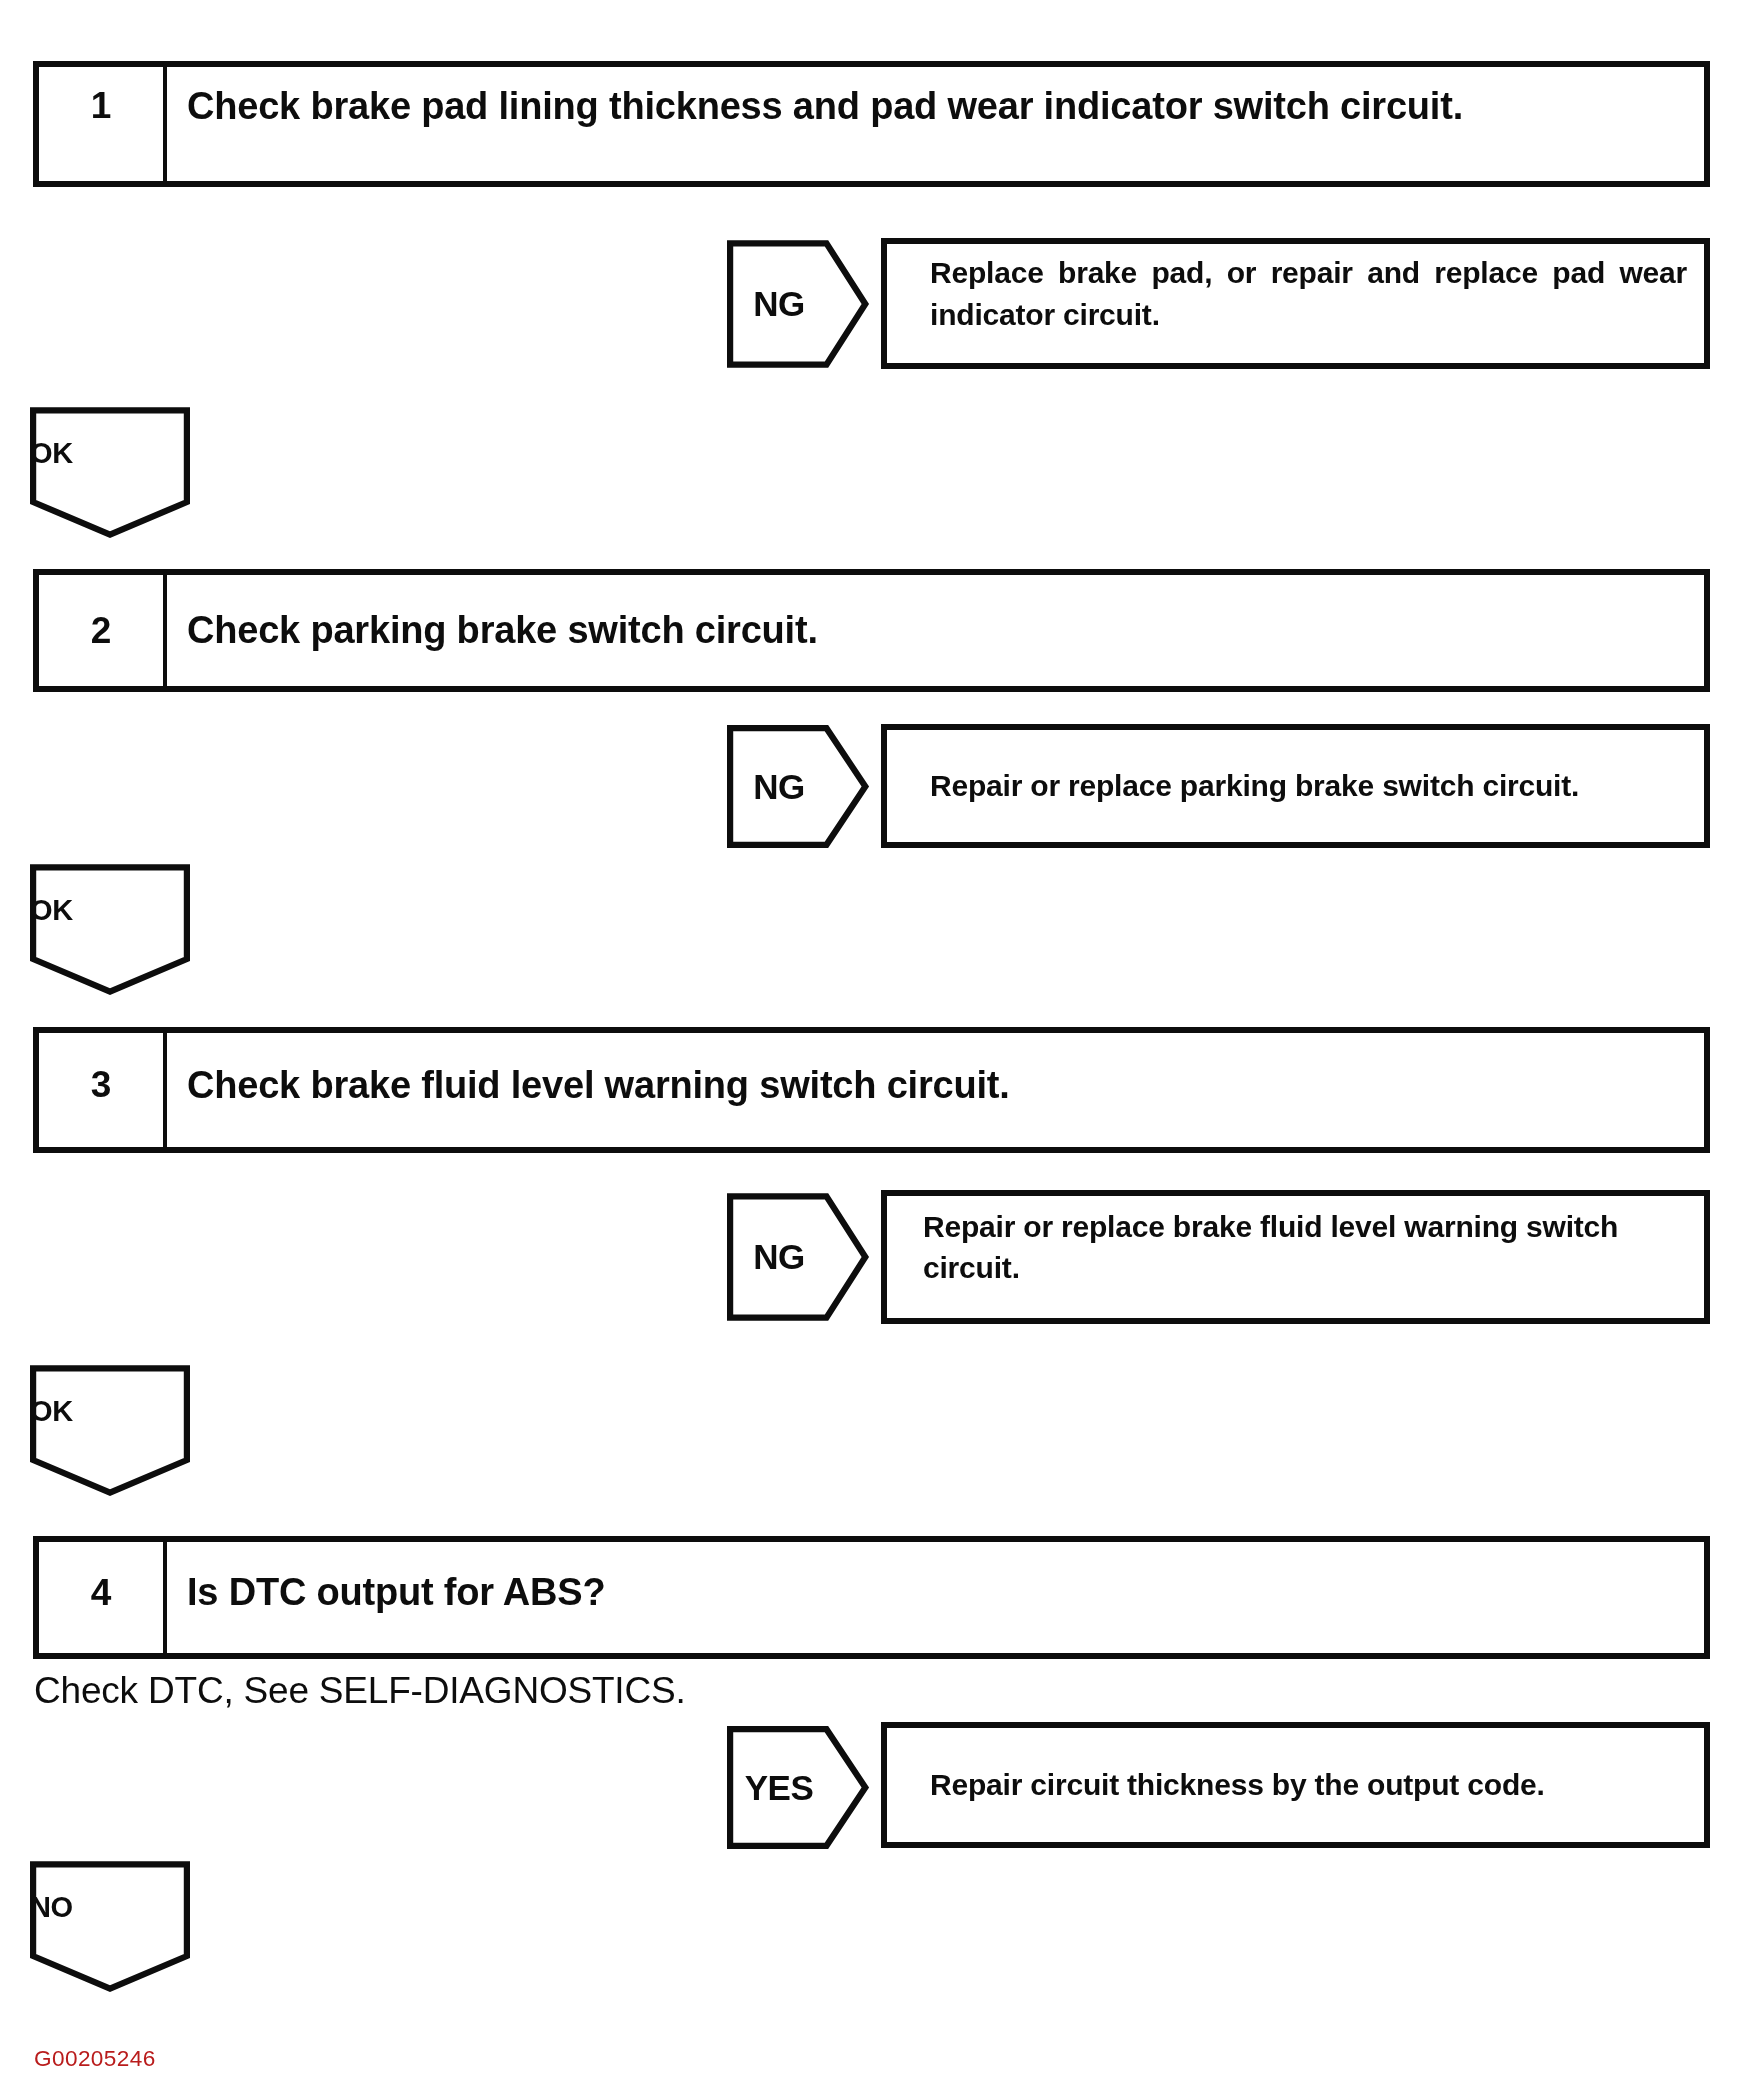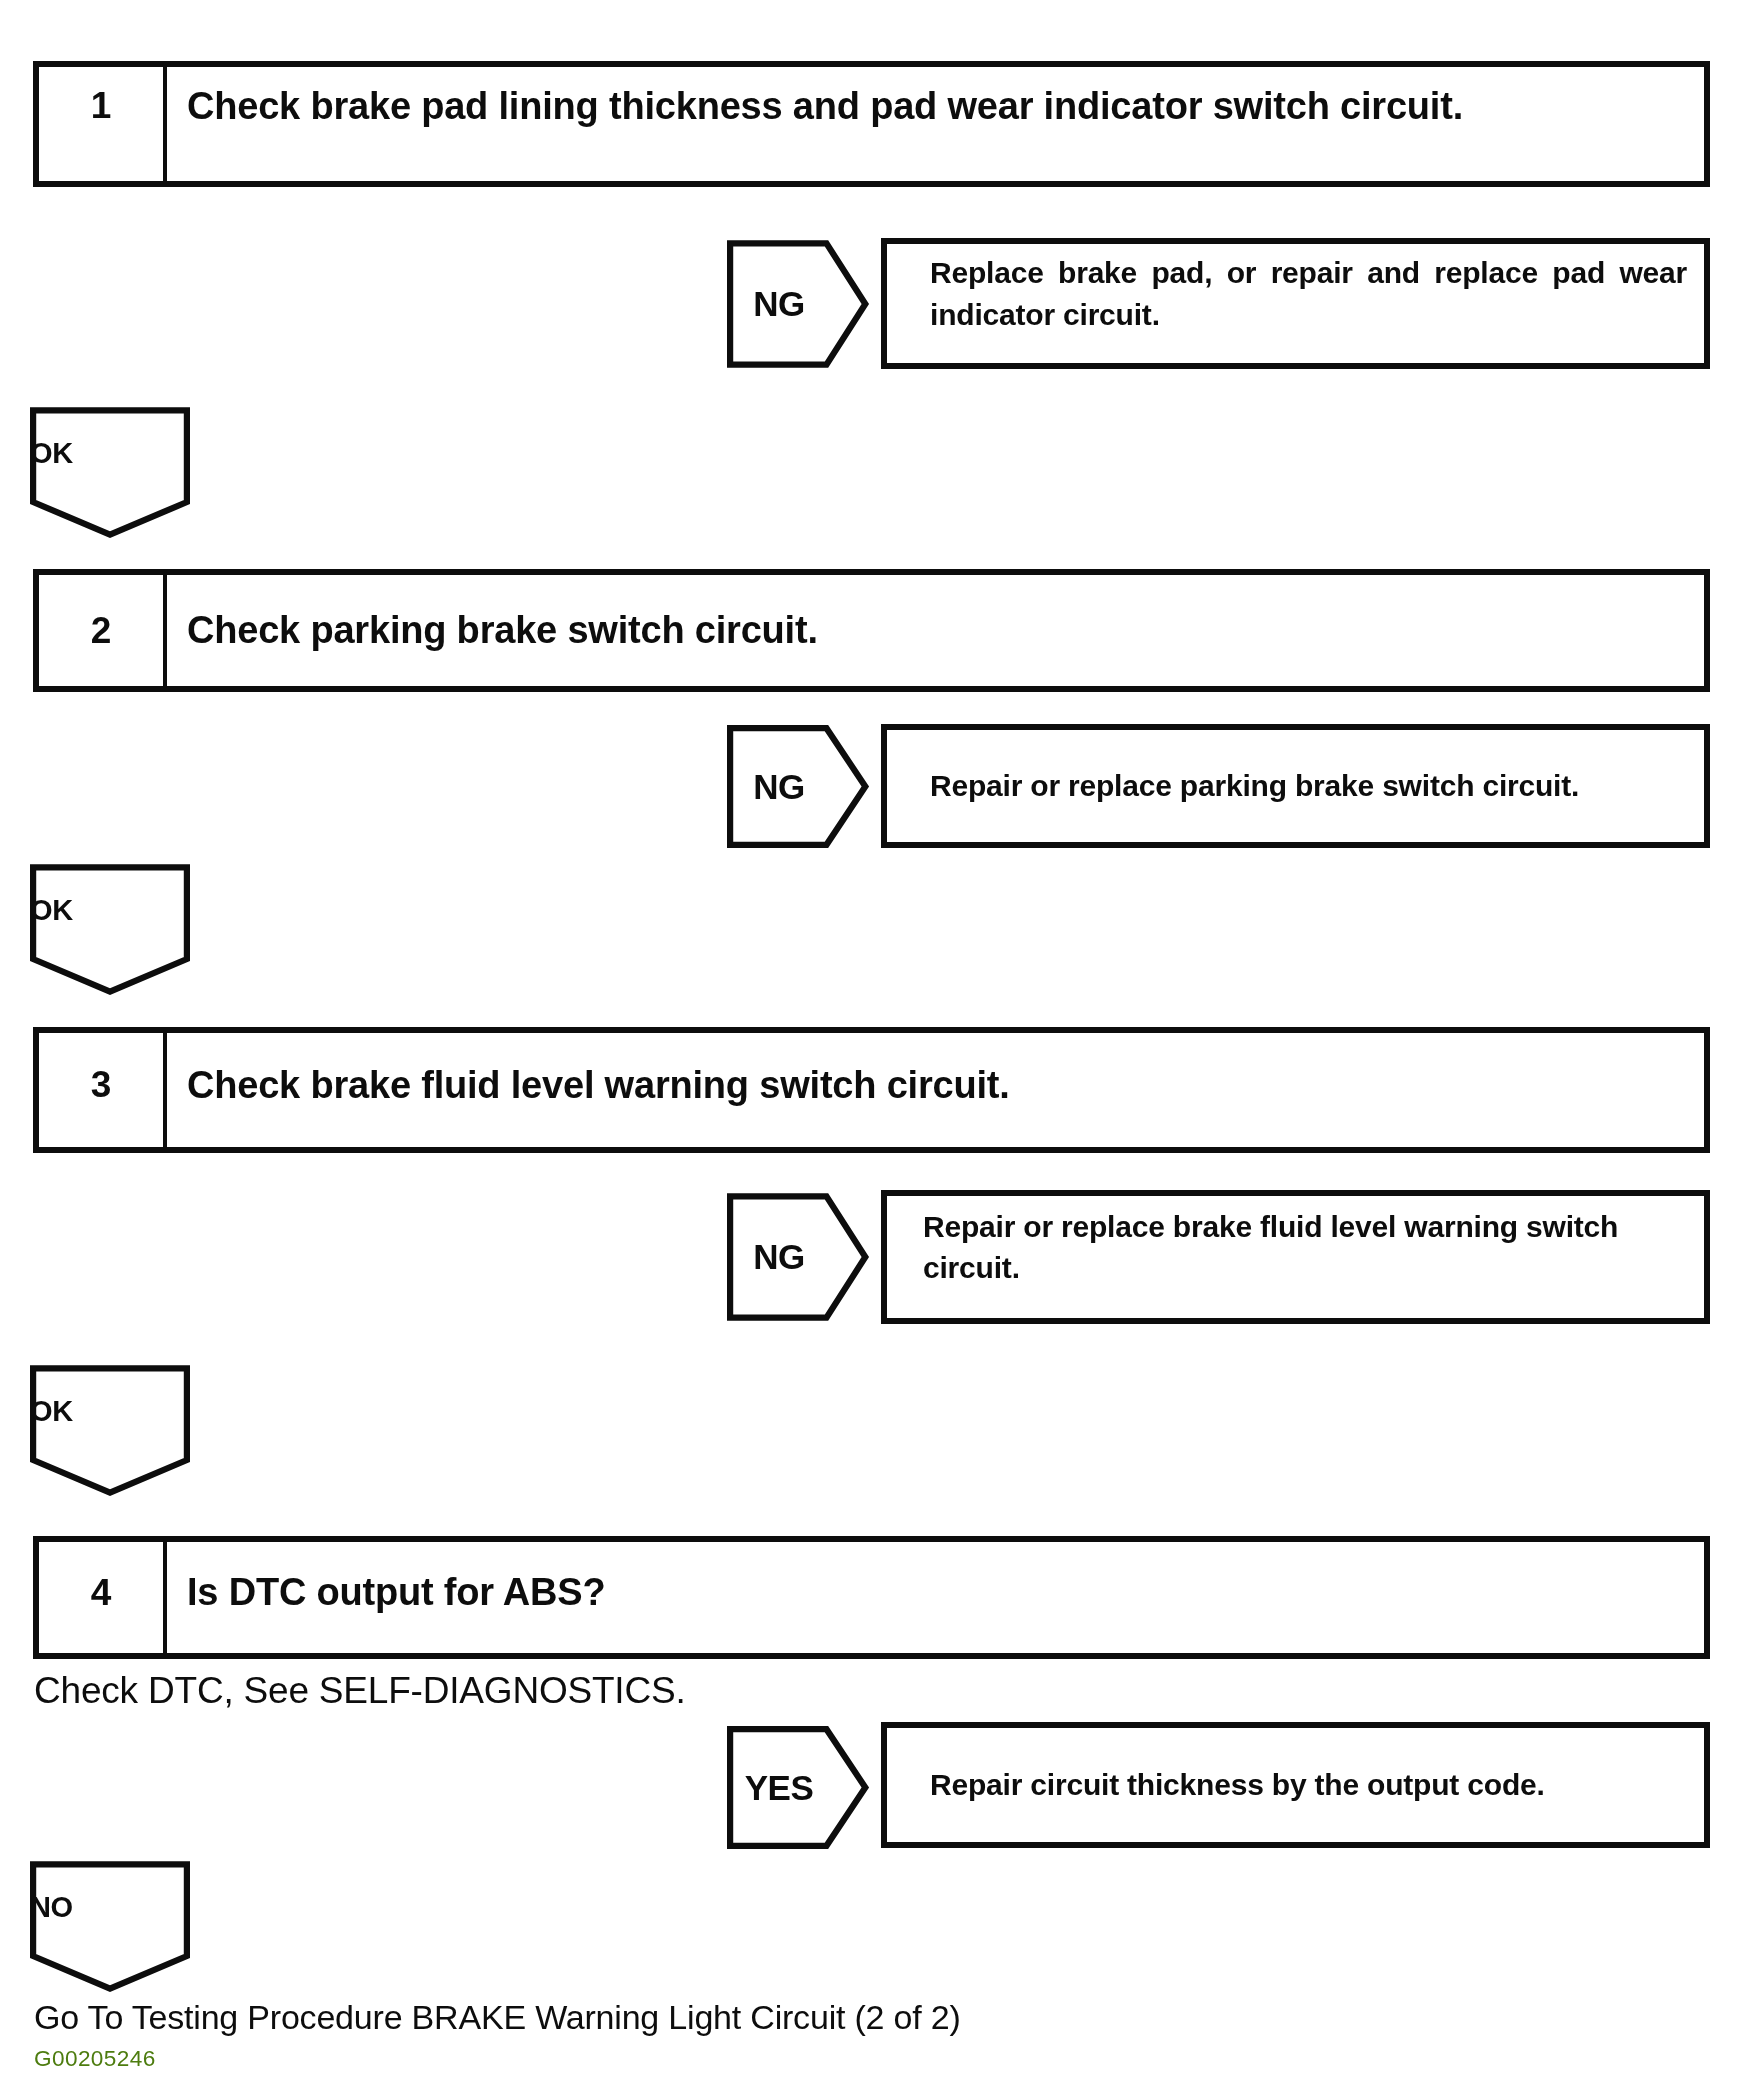--- a/index.html
+++ b/index.html
@@ -122,21 +122,21 @@
     font-size: 34px;
     font-weight: normal;
     letter-spacing: -0.2px;
     white-space: nowrap;
   }
   .figure-id {
     position: absolute;
     left: 34px;
     font-size: 22.6px;
     font-weight: normal;
-    color: #4d7c0f;
+    color: #b91c1c;
     letter-spacing: 0.4px;
   }
 
   svg polygon { fill: #ffffff; stroke: #0d0d0d; stroke-width: 8; stroke-linejoin: miter; }
 </style>
 </head>
 <body>
 
 <div class="page">
 
@@ -227,17 +227,16 @@
     <div class="action-text">Repair circuit thickness by the output code.</div>
   </div>
 
   <div class="continue-tag" style="top:1861px;">
     <svg width="160" height="131" viewBox="0 0 206 168">
       <polygon points="4,4 202,4 202,122 103,164 4,122"></polygon>
     </svg>
     <span class="tag-label">NO</span>
   </div>
 
-  <div class="goto-line" style="top:1998px;">Go To Testing Procedure BRAKE Warning Light Circuit (2 of 2)</div>
   <div class="figure-id" style="top:2046px;">G00205246</div>
 
 </div>
 
 
 </body></html>

